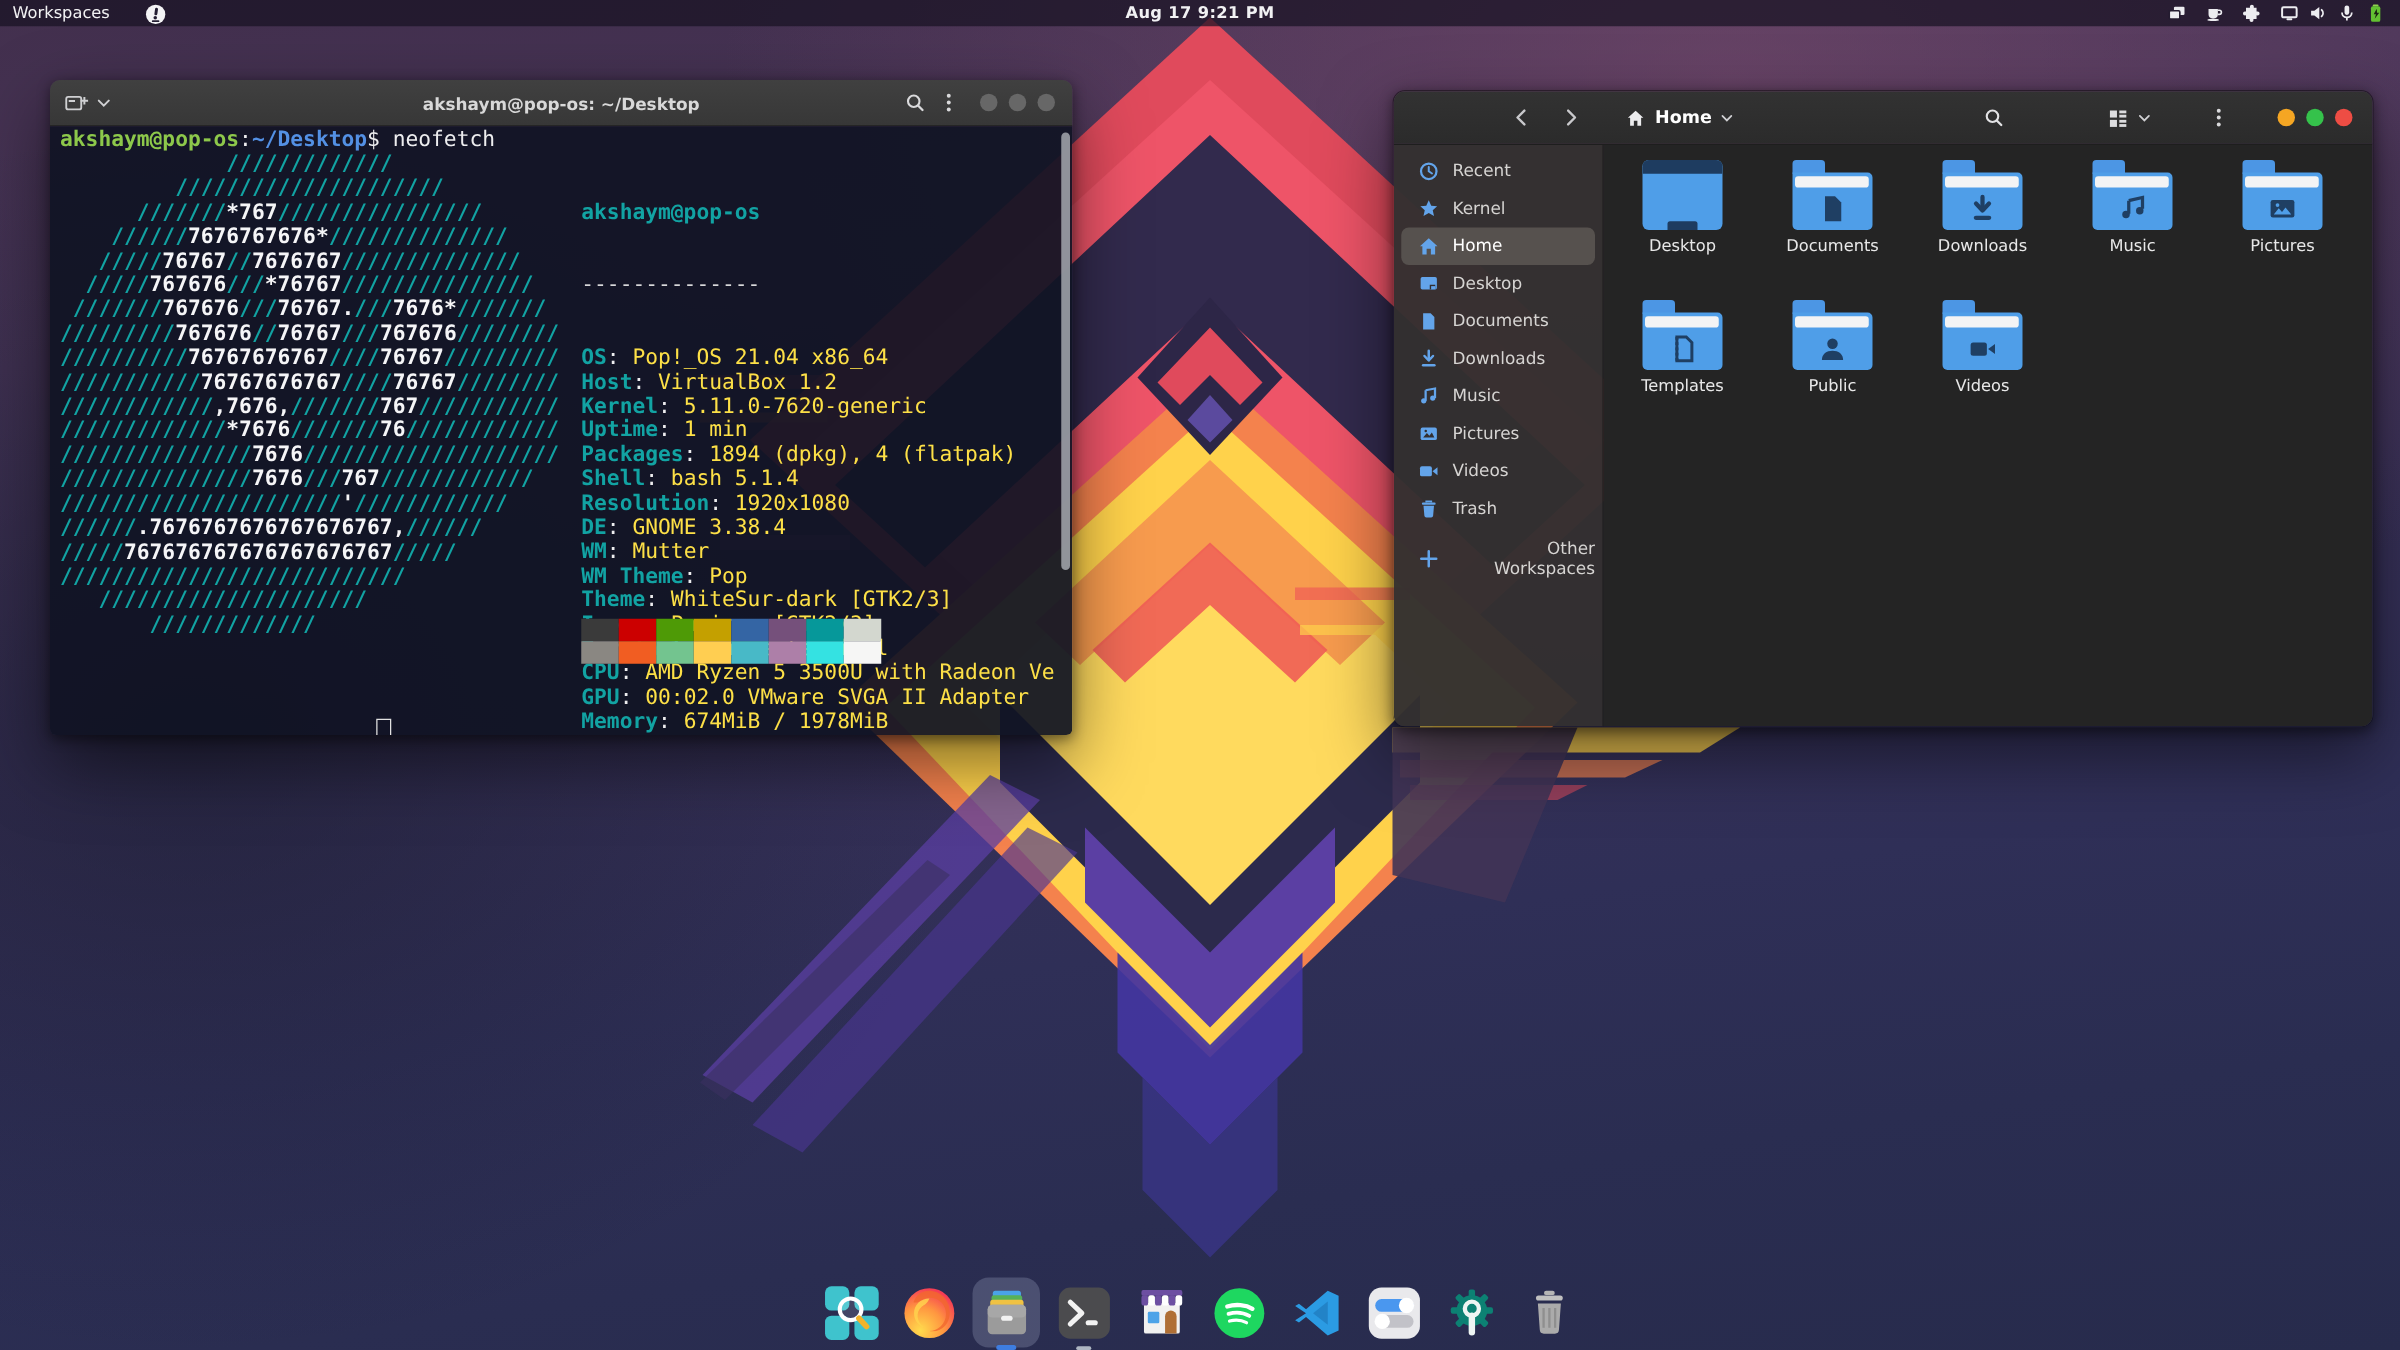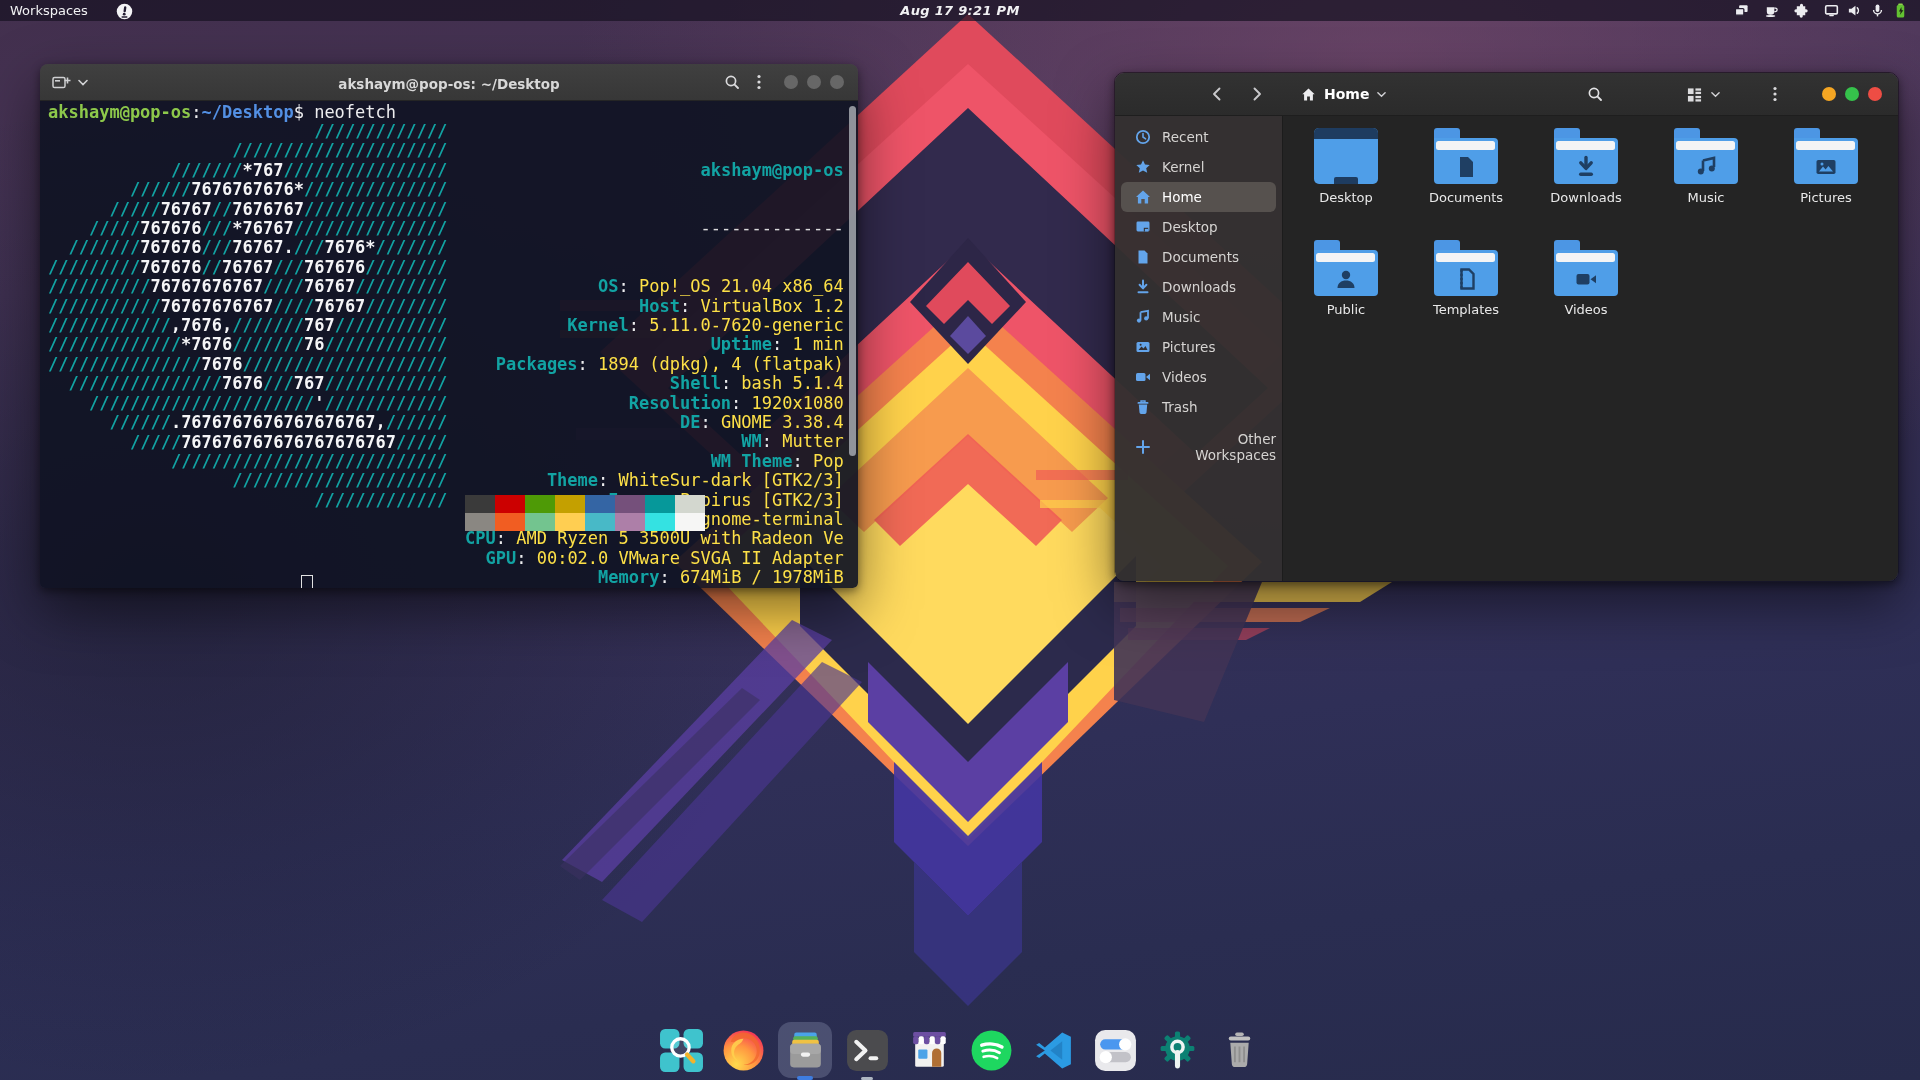--- a/index.html
+++ b/index.html
@@ -13,41 +13,41 @@
       radial-gradient(1300px 800px at 72% 6%, rgba(130,80,115,.55), rgba(0,0,0,0) 62%),
       radial-gradient(900px 700px at 8% 55%, rgba(22,26,44,.55), rgba(0,0,0,0) 70%),
       linear-gradient(172deg,#43304e 0%,#463457 22%,#3a3158 45%,#2f2f57 66%,#2a2d51 82%,#272b4c 100%);}
   .desktop svg{position:absolute;inset:0;}
 
   
   .topbar{position:absolute;top:0;left:0;right:0;height:21px;z-index:6;
     background:rgba(24,18,34,.72);display:flex;align-items:center;color:#f1f1f3;font-size:13px;}
   .tb-left{display:flex;align-items:center;gap:28px;padding-left:10px;text-align:right;}
   .tb-logo svg{display:block;width:17px;height:17px;margin-top:1px;}
-  .tb-clock{position:absolute;left:50%;transform:translateX(-50%);font-weight:600;letter-spacing:.3px;font-style:italic;}
+  .tb-clock{position:absolute;left:50%;transform:translateX(-50%);font-weight:600;letter-spacing:.3px;}
   .tb-tray{margin-left:auto;display:flex;align-items:center;padding-right:12px;}
   .tb-tray .tray-ic{display:inline-flex;margin-left:15px;}
   .tb-tray .tray-ic:nth-child(n+5){margin-left:8px;}
   .tb-tray svg{width:15px;height:15px;display:block;}
 
   
   .window{position:absolute;box-shadow:0 22px 55px rgba(0,0,0,.5),0 3px 10px rgba(0,0,0,.45);}
 
   
   .term{left:40px;top:64px;width:818px;height:524px;border-radius:8px 8px 5px 5px;overflow:hidden;z-index:2;}
   .t-header{height:36px;background:linear-gradient(#404040,#373737);position:relative;
     border-bottom:1px solid #252525;}
   .t-left{position:absolute;left:12px;top:0;height:36px;display:flex;align-items:center;gap:7px;}
   .t-title{position:absolute;left:0;right:0;top:0;height:39px;display:flex;align-items:center;justify-content:center;
     color:#d8d8d8;font-size:13.5px;font-weight:600;}
   .t-right{position:absolute;right:14px;top:0;height:36px;display:flex;align-items:center;gap:17px;}
   .t-dots{display:flex;gap:9px;margin-left:6px;}
   .t-dot{width:14px;height:14px;border-radius:50%;background:#676767;}
   .t-body{position:relative;height:487px;background:rgba(16,19,35,.93);
-    font-family:"DejaVu Sans Mono","Liberation Mono",monospace;font-size:17px;line-height:19.4px;text-align:right;}
+    font-family:"DejaVu Sans Mono","Liberation Mono",monospace;font-size:17px;line-height:19.4px;}
   .prompt{position:absolute;left:8px;top:2px;white-space:pre;font-weight:bold;}
   .p-user{color:#8dc84b;} .p-sep{color:#ededef;font-weight:normal;} .p-path{color:#5390e4;}
   .p-cmd{color:#ededef;font-weight:normal;}
   .ascii{position:absolute;left:8px;top:21px;white-space:pre;color:#12a3a3;font-weight:bold;}
   .anum{color:#f5f5f7;}
   .tinfo{position:absolute;left:425px;top:21px;white-space:pre;}
   .irow{height:19.4px;}
   .ilab{color:#12a3a3;font-weight:bold;} .ival{color:#fde047;} .isep{color:#ededef;}
   .ihead{color:#12a3a3;font-weight:bold;height:19.4px;}
   .idash{color:#d9d9db;height:19.4px;}
@@ -522,40 +522,40 @@
             </div>
             <div class="g-label">Pictures</div>
           </div>
           <div class="g-item">
             <div class="folder">
               <div class="fo-tab"></div>
               <div class="fo-body"></div>
               <div class="fo-stripe"></div>
               <div class="fo-emblem">
                 <svg viewBox="0 0 26 26">
-                  <circle cx="13" cy="9" r="4.2" fill="#1f3f63"></circle>
-                  <path d="M4.5 22c0-5 3.8-7.5 8.5-7.5s8.5 2.5 8.5 7.5z" fill="#1f3f63"></path>
+                  <path d="M8.5 3.5H16l4.5 4.5v14.5h-12z" fill="none" stroke="#1f3f63" stroke-width="2.4"></path>
+                  <path d="M8.5 22.5v-19" stroke="#1f3f63" stroke-width="2.4" stroke-dasharray="2.2 2"></path>
                 </svg>
               </div>
             </div>
-            <div class="g-label">Public</div>
+            <div class="g-label">Templates</div>
           </div>
           <div class="g-item">
             <div class="folder">
               <div class="fo-tab"></div>
               <div class="fo-body"></div>
               <div class="fo-stripe"></div>
               <div class="fo-emblem">
                 <svg viewBox="0 0 26 26">
-                  <path d="M8.5 3.5H16l4.5 4.5v14.5h-12z" fill="none" stroke="#1f3f63" stroke-width="2.4"></path>
-                  <path d="M8.5 22.5v-19" stroke="#1f3f63" stroke-width="2.4" stroke-dasharray="2.2 2"></path>
+                  <circle cx="13" cy="9" r="4.2" fill="#1f3f63"></circle>
+                  <path d="M4.5 22c0-5 3.8-7.5 8.5-7.5s8.5 2.5 8.5 7.5z" fill="#1f3f63"></path>
                 </svg>
               </div>
             </div>
-            <div class="g-label">Templates</div>
+            <div class="g-label">Public</div>
           </div>
           <div class="g-item">
             <div class="folder">
               <div class="fo-tab"></div>
               <div class="fo-body"></div>
               <div class="fo-stripe"></div>
               <div class="fo-emblem">
                 <svg viewBox="0 0 26 26">
                   <rect x="3.5" y="8" width="13" height="10.5" rx="2" fill="#1f3f63"></rect>
                   <path d="M17.5 13.2l5.5-4v8z" fill="#1f3f63"></path>

